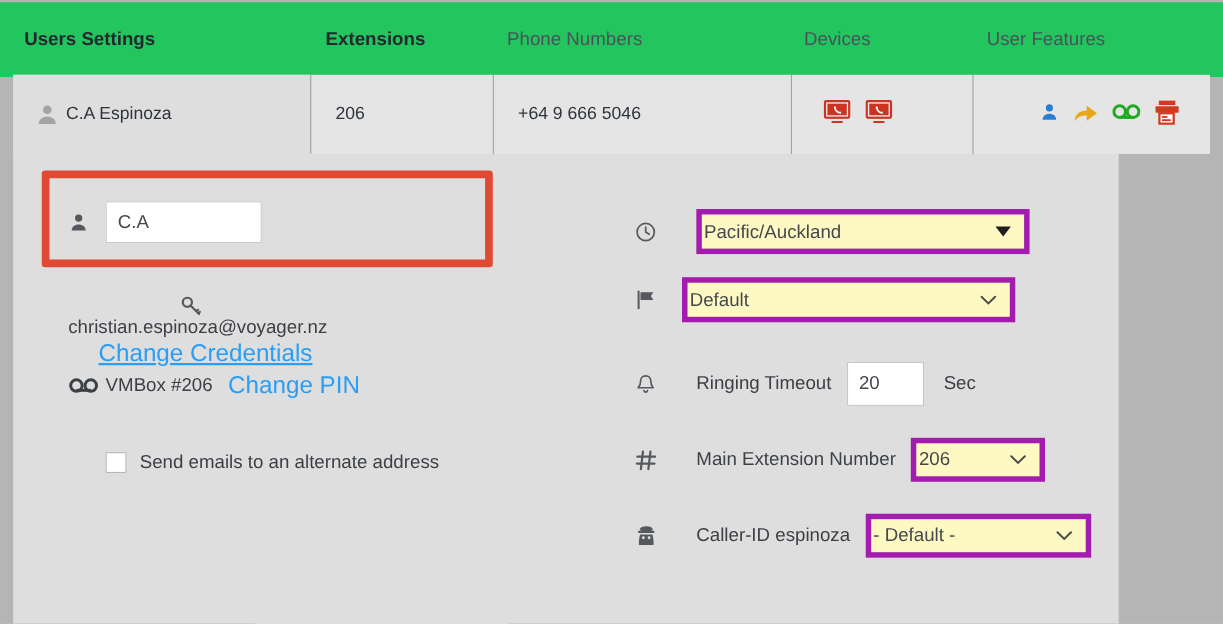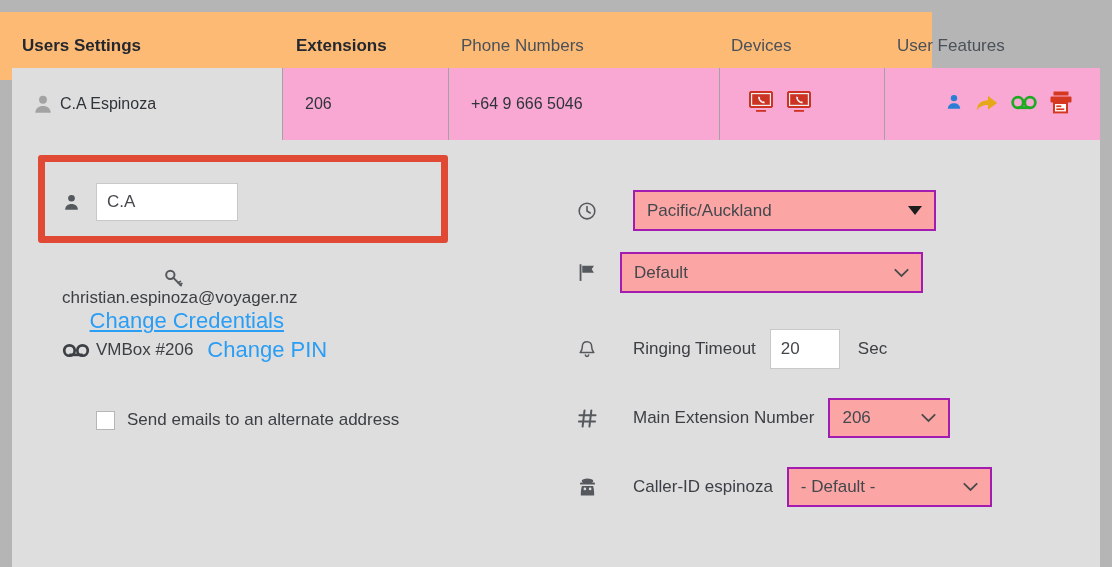--- a/index.html
+++ b/index.html
@@ -8,39 +8,39 @@
     width: 1112px; height: 567px;
     background: #b5b5b5;
     font-family: "Liberation Sans", sans-serif;
     overflow: hidden;
   }
 
   
   #app { position: relative; width: 1112px; height: 567px; }
 
   #header-bar {
-    position: absolute; left: 0; top: 12px;
-    width: 932px; height: 68px;
-    background: #fdba74;
+    position: absolute; left: 0; top: 2px;
+    width: 1112px; height: 68px;
+    background: #22c55e;
   }
   .hdr-label {
     position: absolute;
     top: 24px;
     font-size: 17px;
     color: #3a4049;
     white-space: nowrap;
   }
   .hdr-label.active { font-weight: bold; color: #24282e; }
   .hdr-label.dim { color: #4b5159; }
 
   
   #summary-row {
     position: absolute; left: 12px; top: 68px;
     width: 1088px; height: 72px;
-    background: #f9a8d4;
+    background: #e5e5e5;
     display: flex;
   }
   .cell {
     position: relative;
     height: 72px;
     display: flex;
     align-items: center;
     border-right: 1px solid #a2a2a2;
     padding-left: 22px;
     font-size: 16px;
@@ -57,21 +57,21 @@
   .cell-dev   { width: 165px; padding-left: 28px; }
   .cell-feat  { width: 215px; border-right: none; padding-left: 60px; }
 
   .cell-name .avatar { margin-right: 6px; display:flex; }
 
   .icon-row { display: flex; align-items: center; gap: 12px; }
 
   
   #panel {
     position: absolute; left: 12px; top: 140px;
-    width: 1088px; height: 427px;
+    width: 1005px; height: 427px;
     background: #dedede;
   }
 
   .form-col { position: absolute; }
   #col-left  { left: 0;   top: 0; width: 520px; }
   #col-right { left: 545px; top: 0; width: 540px; }
 
   .frow { position: absolute; display: flex; align-items: center; }
   .frow .ficon {
     width: 34px; min-width: 34px;
@@ -109,27 +109,27 @@
   
   .cbox {
     width: 19px; height: 19px;
     background: #fff;
     border: 1px solid #b6b6b6;
     display: inline-block;
   }
 
   
   .sel {
-    background: #fca5a5;
-    border: 2px solid #a21caf;
+    background: #fef9c3;
+    border: 5px solid #a21caf;
     height: 40px;
     display: flex;
     align-items: center;
     justify-content: space-between;
-    padding: 0 12px 0 12px;
+    padding: 0 12px 0 2px;
     font-size: 17px;
     color: #44484d;
     white-space: nowrap;
   }
   .sel .caret-solid {
     width: 0; height: 0;
     border-left: 7px solid transparent;
     border-right: 7px solid transparent;
     border-top: 9px solid #1d1d1d;
     margin-left: 14px;

